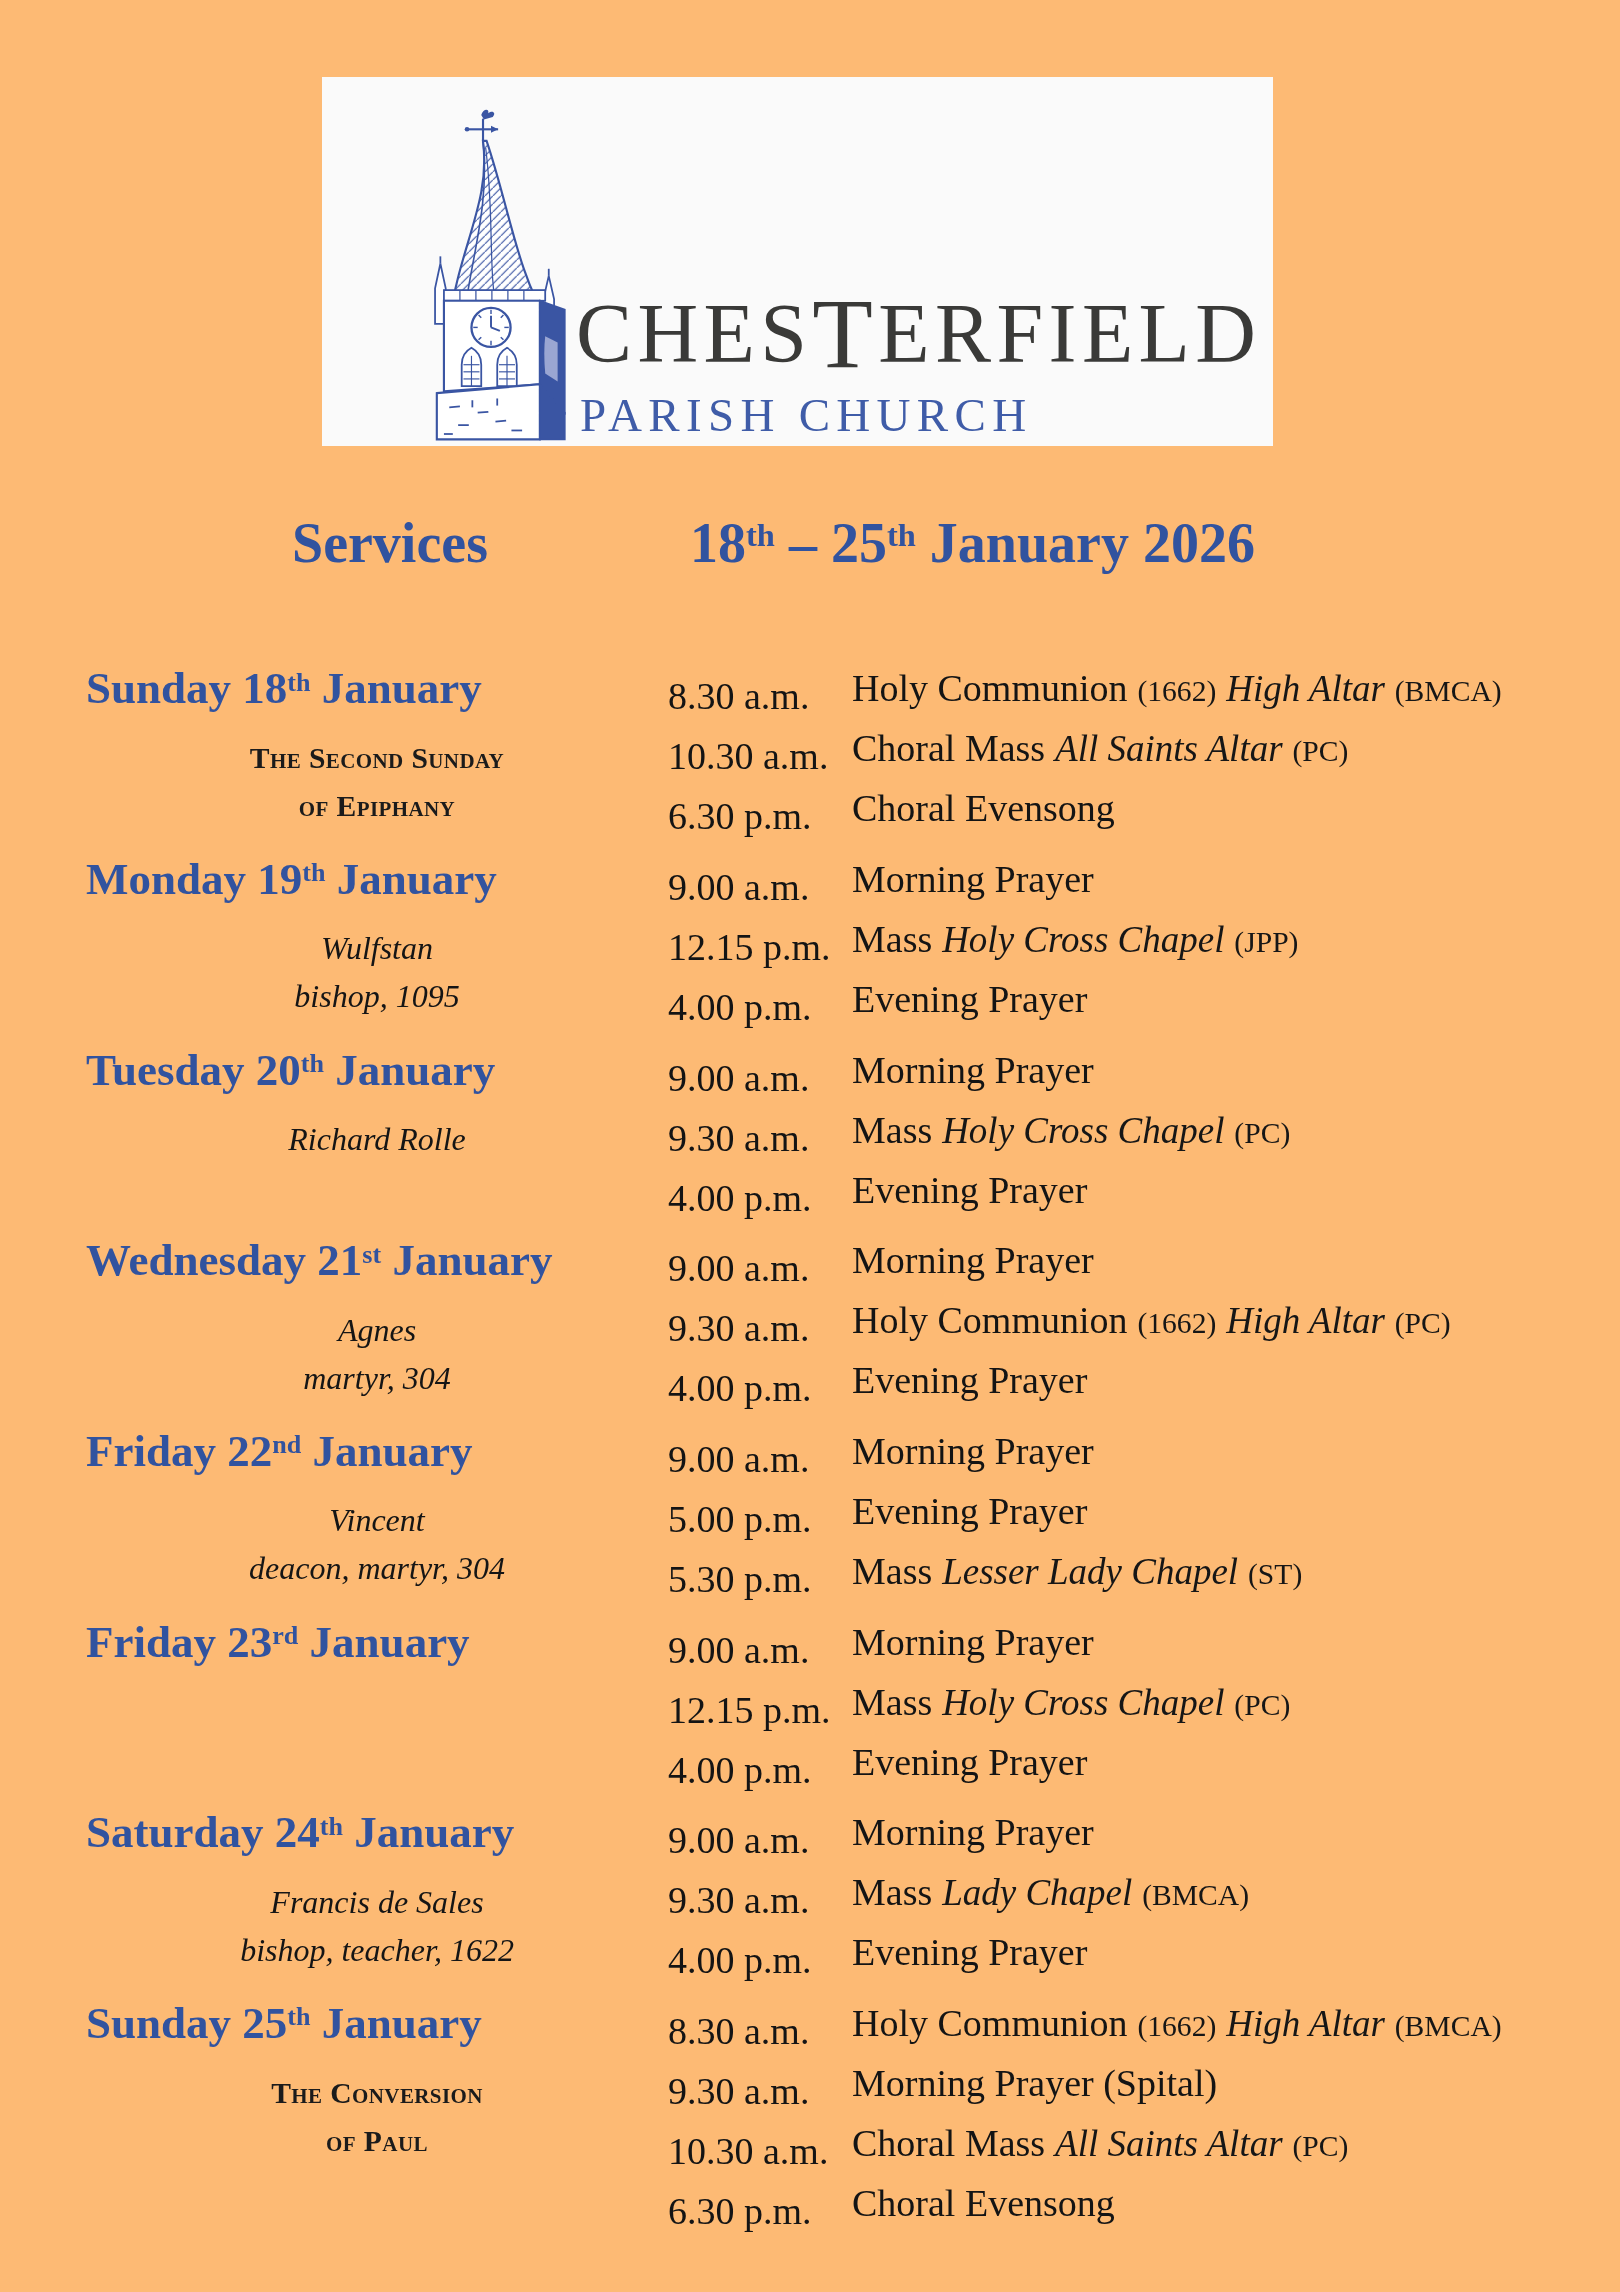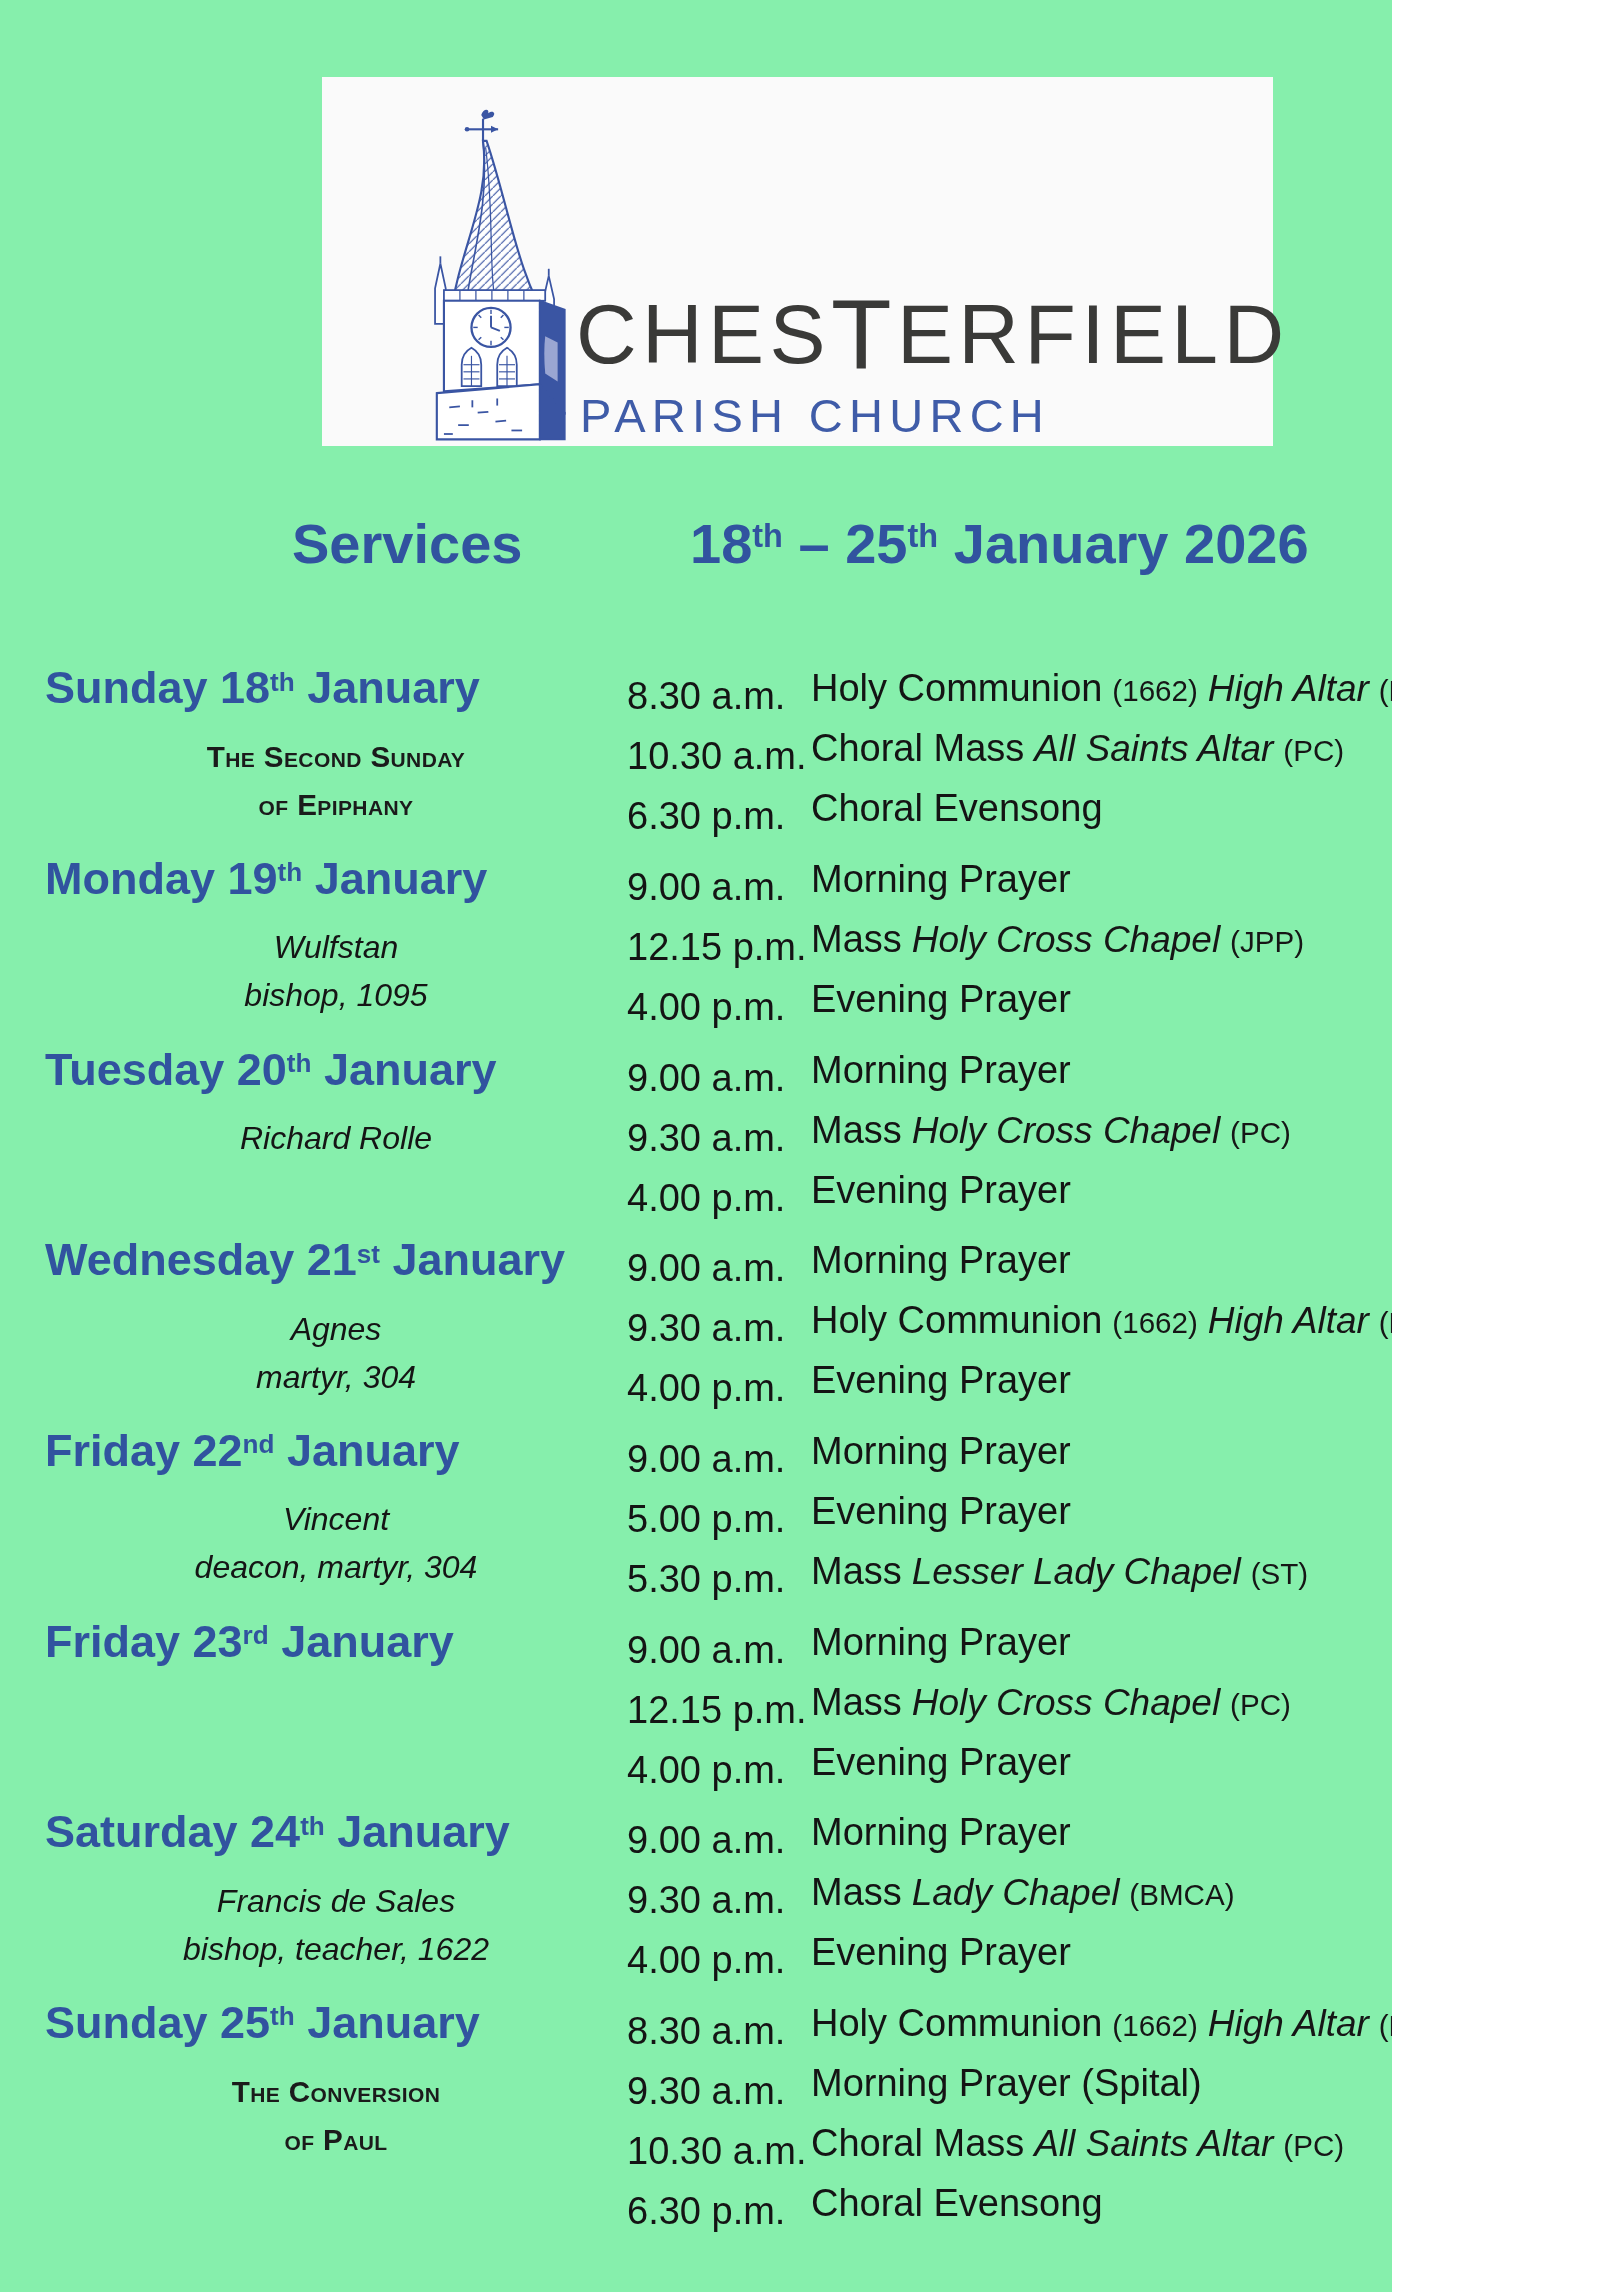--- a/index.html
+++ b/index.html
@@ -1,21 +1,21 @@
 <!DOCTYPE html>
 <html style="font-size:14.3px"><head>
 <meta charset="utf-8">
 <title>Chesterfield Parish Church — Services</title>
 <style>
   html,body{margin:0;padding:0;background:#ffffff;}
   .page{
     position:relative;
-    width:1392px;height:2293px;
-    background:#86efac;
-    font-family:Liberation Sans, sans-serif;
+    width:1620px;height:2293px;
+    background:#fdba74;
+    font-family:Liberation Serif, serif;
     color:#141414;
     overflow:hidden;
   }
   
   .logo-box{
     position:absolute;left:322px;top:77px;width:951px;height:369px;
     background:#fafafa;
   }
   .logo-art{position:absolute;left:82px;top:23px;}
   .brand-name{
@@ -40,21 +40,21 @@
   }
   .title-row h1{
     margin:0;font-size:56px;font-weight:700;color:#31539f;line-height:1.2;
   }
   .title-services{width:398px;flex:none;}
   .title-date{white-space:nowrap;}
   .sup{
     font-size:0.58em;position:relative;top:-0.48em;vertical-align:baseline;
   }
   
-  .schedule{padding-left:45px;}
+  .schedule{padding-left:86px;}
   .day{display:flex;margin:0 0 10.7px 0;}
   .day-left{flex:0 0 582px;}
   .day-heading{
     margin:0 0 12.5px 0;font-size:45px;font-weight:700;color:#31539f;
     line-height:52px;white-space:nowrap;
   }
   .day-sub{margin:0;text-align:center;}
   .sub-smallcaps{
     font-variant:small-caps;font-weight:600;font-size:29.6px;
     letter-spacing:0.4px;color:#1b1b1b;line-height:48px;

